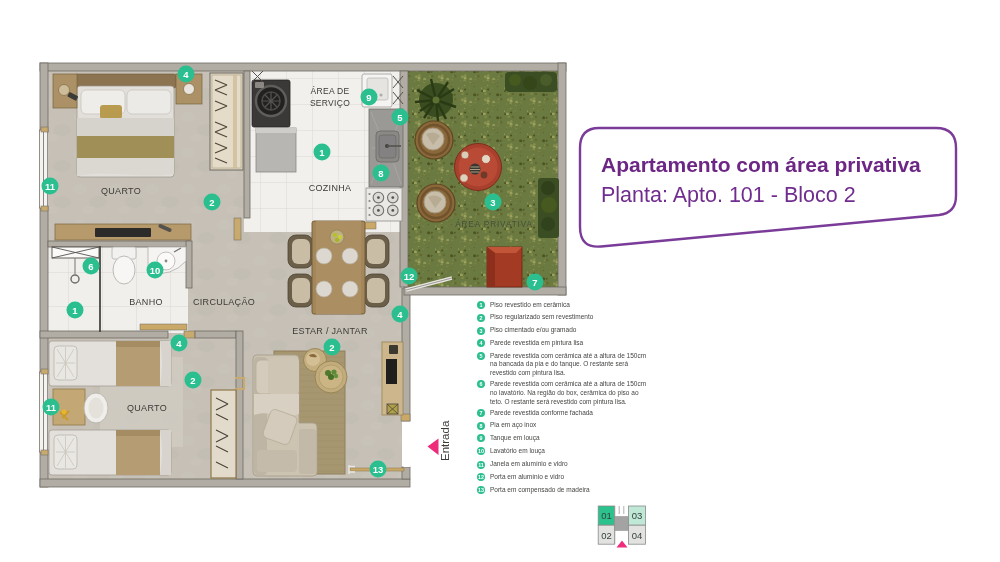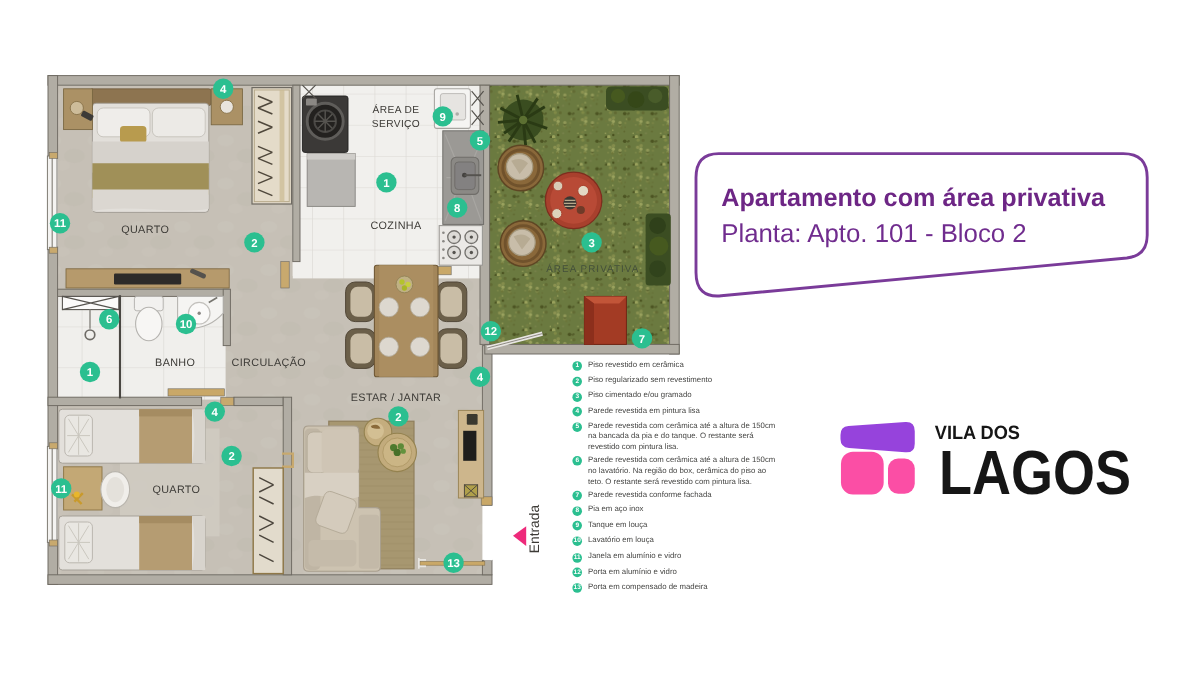--- a/index.html
+++ b/index.html
@@ -594,23 +594,32 @@
   <div class="legitem" style="top:472.9px">
         <div class="legc">12</div>
         <div class="legtxt">Porta em alumínio e vidro</div>
       </div>
   <div class="legitem" style="top:486.1px">
         <div class="legc">13</div>
         <div class="legtxt">Porta em compensado de madeira</div>
       </div>
 </div>
 
-<div class="abs" style="left:698px;top:345px;width:250px;height:75px">
-<svg width="250" height="75" viewBox="0 0 250 75">
-<path d="M9 10 L56.5 6.7 Q64.3 6.3 64.3 14.3 L64.3 24.7 Q64.3 32.6 56.3 31.9 L9.5 28.3 Q2.4 27.7 2.4 20.8 L2.4 17.4 Q2.4 10.5 9 10 Z" fill="#9643dc"></path>
-<rect x="2.8" y="31.5" width="35.6" height="35.5" rx="10" fill="#fb4ea5"></rect>
-<rect x="42" y="37" width="22.3" height="29.5" rx="8.5" fill="#fb4ea5"></rect>
-<text x="81" y="20.5" font-family="Liberation Sans, sans-serif" font-size="16" font-weight="bold" fill="#161616" textLength="71" lengthAdjust="spacingAndGlyphs">VILA DOS</text>
-<text x="84.5" y="67" font-family="Liberation Sans, sans-serif" font-size="52" font-weight="bold" fill="#161616" textLength="160" lengthAdjust="spacingAndGlyphs">LAGOS</text>
+
+<div class="abs" style="left:595px;top:503px;width:56px;height:50px">
+<svg width="56" height="50" viewBox="0 0 56 50">
+<rect x="3.2" y="3" width="16.5" height="19.2" fill="#2bc28e" stroke="#8a8a8a" stroke-width="0.8"></rect>
+<rect x="3.2" y="22.2" width="16.5" height="19" fill="#e2e2e1" stroke="#8a8a8a" stroke-width="0.8"></rect>
+<rect x="33.5" y="3" width="17" height="19.2" fill="#bfe8d7" stroke="#8a8a8a" stroke-width="0.8"></rect>
+<rect x="33.5" y="22.2" width="17" height="19" fill="#e2e2e1" stroke="#8a8a8a" stroke-width="0.8"></rect>
+<rect x="19.7" y="13.5" width="13.8" height="14" fill="#a3a3a3" stroke="#8a8a8a" stroke-width="0.5"></rect>
+<path d="M19.7 3 v10.5 M33.5 3 v10.5 M24.2 3 v8 M28.8 3 v8" stroke="#9a9a9a" stroke-width="0.8" fill="none"></path>
+<path d="M19.7 27.5 v13.5 M33.5 27.5 v13.5" stroke="#9a9a9a" stroke-width="0.8" fill="none"></path>
+<g font-family="Liberation Sans, sans-serif" font-size="9.5" fill="#35403a" text-anchor="middle">
+<text x="11.5" y="16.4">01</text>
+<text x="11.5" y="35.6">02</text>
+<text x="42" y="16.4">03</text>
+<text x="42" y="35.6">04</text>
+</g>
+<path d="M21.5 44.5 L27 37.5 L32.5 44.5 Z" fill="#f02d7d"></path>
 </svg>
 </div>
-
 </div>
 
 </body></html>

